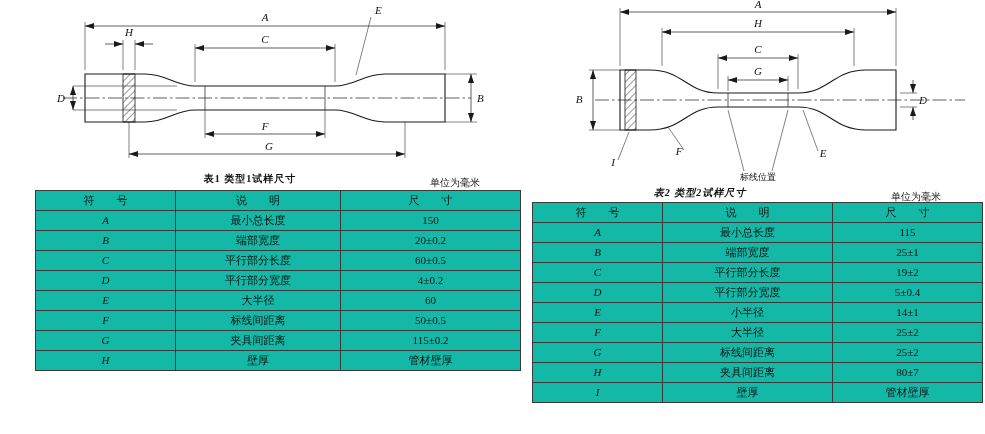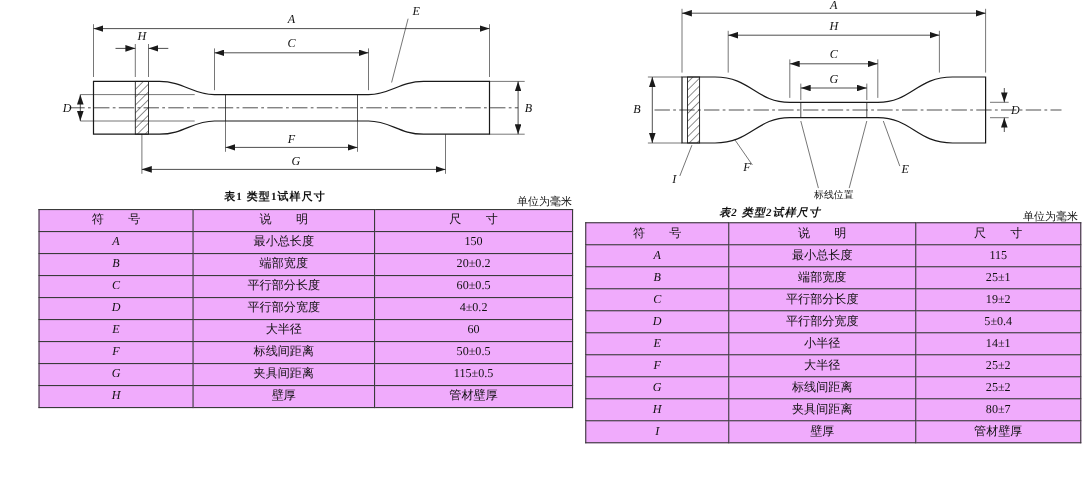--- a/index.html
+++ b/index.html
@@ -2,23 +2,23 @@
 <html><head>
 <meta charset="utf-8">
 <style>
   * { margin:0; padding:0; box-sizing:border-box; }
   html,body { width:985px; height:434px; background:#ffffff; overflow:hidden; }
   body { position:relative; font-family:"Liberation Serif", serif; color:#111; }
 
   svg.diagram { position:absolute; }
 
   .table-title { position:absolute; font-size:10px; font-weight:bold; text-align:center; letter-spacing:1px; }
-  .unit-note  { position:absolute; font-size:10px; text-align:right; }
-
-  table.dims { position:absolute; border-collapse:collapse; border:1.5px solid #222; table-layout:fixed; background:#f0abfc; }
+  .unit-note  { position:absolute; font-size:10px; text-align:center; }
+
+  table.dims { position:absolute; border-collapse:collapse; border:1.5px solid #222; table-layout:fixed; background:#14b8a6; }
   table.dims th, table.dims td {
     border:1px solid #3a3a3a; font-size:11px; text-align:center;
     height:20px; padding:0 4px; font-weight:normal; line-height:1.1;
     overflow:hidden; white-space:nowrap;
   }
   table.dims td.c0 { font-style:italic; }
 
   
   .ol  { fill:#ffffff; stroke:#1a1a1a; stroke-width:1.1; }
   .dim { stroke:#1a1a1a; stroke-width:0.7; fill:none; }
@@ -129,21 +129,21 @@
         <td class="c2">60</td>
       </tr>
       <tr>
         <td class="c0">F</td>
         <td class="c1">标线间距离</td>
         <td class="c2">50±0.5</td>
       </tr>
       <tr>
         <td class="c0">G</td>
         <td class="c1">夹具间距离</td>
-        <td class="c2">115±0.5</td>
+        <td class="c2">115±0.2</td>
       </tr>
       <tr>
         <td class="c0">H</td>
         <td class="c1">壁厚</td>
         <td class="c2">管材壁厚</td>
       </tr>
     </tbody>
 </table>
 
 <svg class="diagram" style="left:565px; top:0px;" width="420" height="186" viewBox="0 0 420 186">

